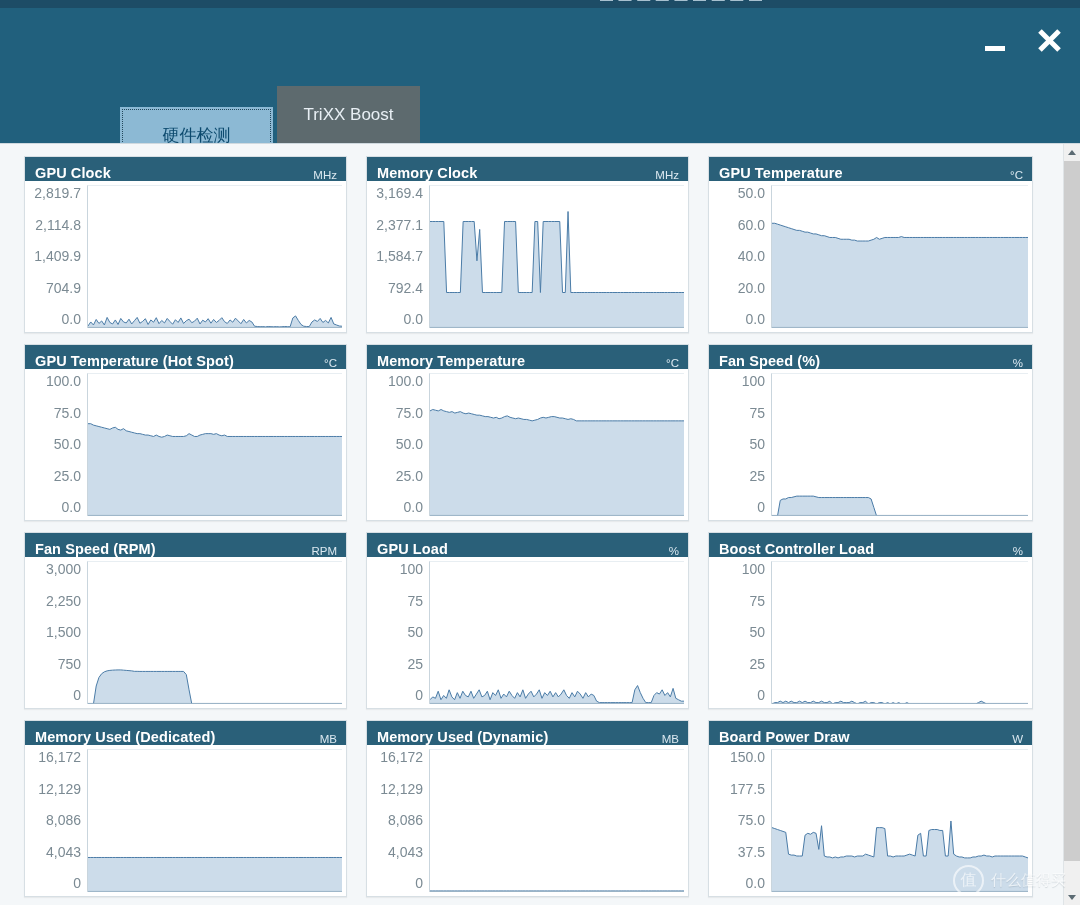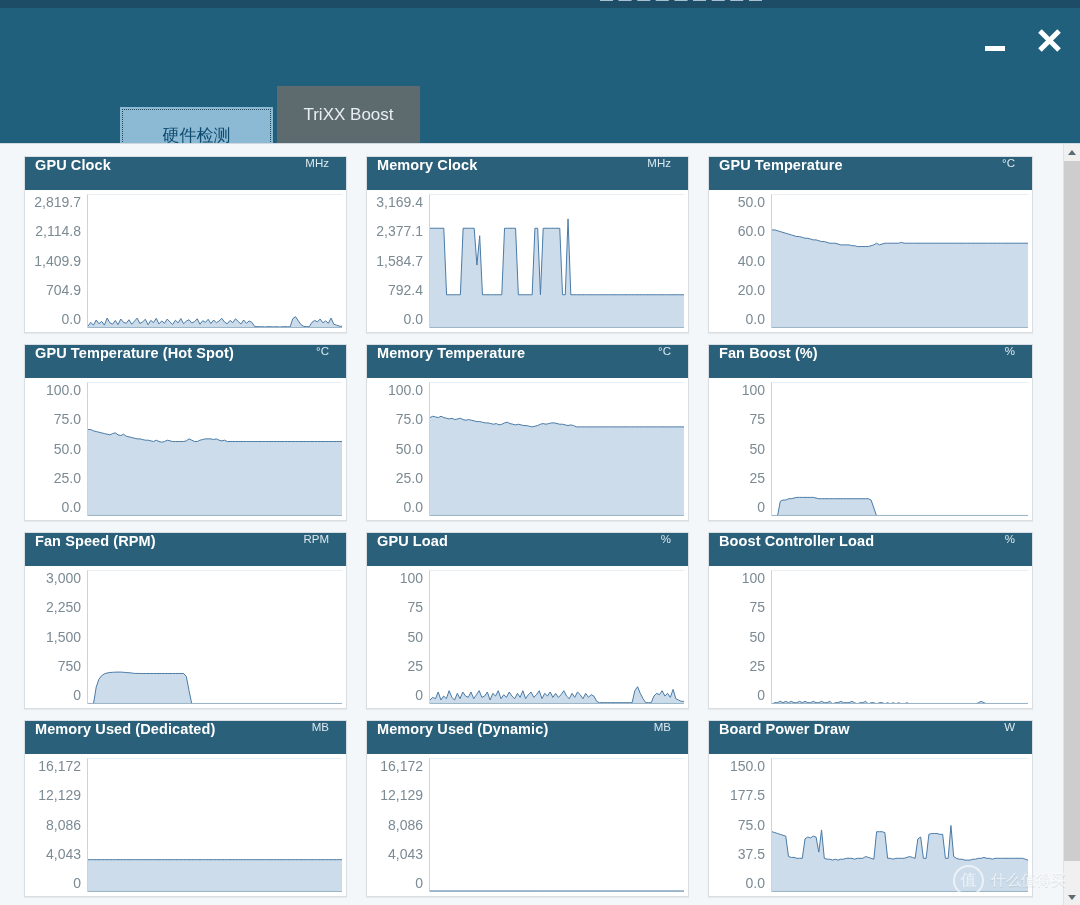--- a/index.html
+++ b/index.html
@@ -183,25 +183,25 @@
     background: #ffffff;
     border: 1px solid #d7dfe4;
     box-sizing: border-box;
     height: 177px;
     display: flex;
     flex-direction: column;
     box-shadow: 0 1px 1px rgba(0,0,0,0.05);
   }
   .panel-head {
     background: #2a6079;
-    height: 33px;
-    display: flex;
-    align-items: flex-start;
+    height: 24px;
+    display: flex;
+    align-items: flex-end;
     justify-content: space-between;
-    padding: 0 17px 0 10px;
+    padding: 0 9px 0 10px;
     box-sizing: border-box;
   }
   .panel-title {
     color: #ffffff;
     font-size: 14.5px;
     font-weight: bold;
     letter-spacing: 0.1px;
     white-space: nowrap;
   }
   .panel-unit {
@@ -444,21 +444,21 @@
               <svg viewBox="0 0 260 120" preserveAspectRatio="none">
                 <path d="M0.00,31.20 L2.83,30.00 L5.65,30.60 L8.48,31.20 L11.30,30.00 L14.13,31.20 L16.96,31.80 L19.78,32.40 L22.61,31.80 L25.43,33.00 L28.26,32.40 L31.09,31.80 L33.91,33.00 L36.74,33.60 L39.57,33.00 L42.39,33.60 L45.22,34.20 L48.04,34.80 L50.87,34.80 L53.70,35.40 L56.52,36.00 L59.35,36.00 L62.17,36.60 L65.00,37.20 L67.83,36.60 L70.65,37.80 L73.48,37.20 L76.30,36.00 L79.13,35.40 L81.96,36.60 L84.78,37.20 L87.61,37.80 L90.43,37.20 L93.26,37.80 L96.09,38.40 L98.91,38.40 L101.74,39.00 L104.57,39.60 L107.39,39.00 L110.22,38.40 L113.04,37.20 L115.87,36.60 L118.70,37.20 L121.52,36.60 L124.35,36.00 L127.17,36.00 L130.00,36.60 L132.83,37.20 L135.65,37.20 L138.48,37.80 L141.30,38.40 L144.13,37.80 L146.96,38.40 L149.78,39.60 L152.61,39.60 L155.43,39.60 L158.26,39.60 L161.09,39.60 L163.91,39.60 L166.74,39.60 L169.57,39.60 L172.39,39.60 L175.22,39.60 L178.04,39.60 L180.87,39.60 L183.70,39.60 L186.52,39.60 L189.35,39.60 L192.17,39.60 L195.00,39.60 L197.83,39.60 L200.65,39.60 L203.48,39.60 L206.30,39.60 L209.13,39.60 L211.96,39.60 L214.78,39.60 L217.61,39.60 L220.43,39.60 L223.26,39.60 L226.09,39.60 L228.91,39.60 L231.74,39.60 L234.57,39.60 L237.39,39.60 L240.22,39.60 L243.04,39.60 L245.87,39.60 L248.70,39.60 L251.52,39.60 L254.35,39.60 L257.17,39.60 L260.00,39.60 L260,120 L0,120 Z" fill="#ccdcea" stroke="none"></path>
                 <path d="M0.00,31.20 L2.83,30.00 L5.65,30.60 L8.48,31.20 L11.30,30.00 L14.13,31.20 L16.96,31.80 L19.78,32.40 L22.61,31.80 L25.43,33.00 L28.26,32.40 L31.09,31.80 L33.91,33.00 L36.74,33.60 L39.57,33.00 L42.39,33.60 L45.22,34.20 L48.04,34.80 L50.87,34.80 L53.70,35.40 L56.52,36.00 L59.35,36.00 L62.17,36.60 L65.00,37.20 L67.83,36.60 L70.65,37.80 L73.48,37.20 L76.30,36.00 L79.13,35.40 L81.96,36.60 L84.78,37.20 L87.61,37.80 L90.43,37.20 L93.26,37.80 L96.09,38.40 L98.91,38.40 L101.74,39.00 L104.57,39.60 L107.39,39.00 L110.22,38.40 L113.04,37.20 L115.87,36.60 L118.70,37.20 L121.52,36.60 L124.35,36.00 L127.17,36.00 L130.00,36.60 L132.83,37.20 L135.65,37.20 L138.48,37.80 L141.30,38.40 L144.13,37.80 L146.96,38.40 L149.78,39.60 L152.61,39.60 L155.43,39.60 L158.26,39.60 L161.09,39.60 L163.91,39.60 L166.74,39.60 L169.57,39.60 L172.39,39.60 L175.22,39.60 L178.04,39.60 L180.87,39.60 L183.70,39.60 L186.52,39.60 L189.35,39.60 L192.17,39.60 L195.00,39.60 L197.83,39.60 L200.65,39.60 L203.48,39.60 L206.30,39.60 L209.13,39.60 L211.96,39.60 L214.78,39.60 L217.61,39.60 L220.43,39.60 L223.26,39.60 L226.09,39.60 L228.91,39.60 L231.74,39.60 L234.57,39.60 L237.39,39.60 L240.22,39.60 L243.04,39.60 L245.87,39.60 L248.70,39.60 L251.52,39.60 L254.35,39.60 L257.17,39.60 L260.00,39.60" fill="none" stroke="#4a7ba7" stroke-width="1" vector-effect="non-scaling-stroke"></path>
                 <line x1="0" y1="119.5" x2="260" y2="119.5" stroke="#9bb4c6" stroke-width="1" vector-effect="non-scaling-stroke"></line>
               </svg>
             </div>
           </div>
         </div>
         <div class="panel">
           <div class="panel-head">
-            <span class="panel-title">Fan Boost (%)</span>
+            <span class="panel-title">Fan Speed (%)</span>
             <span class="panel-unit">%</span>
           </div>
           <div class="panel-body">
             <div class="axis">
               <span>100</span>
               <span>75</span>
               <span>50</span>
               <span>25</span>
               <span>0</span>
             </div>

